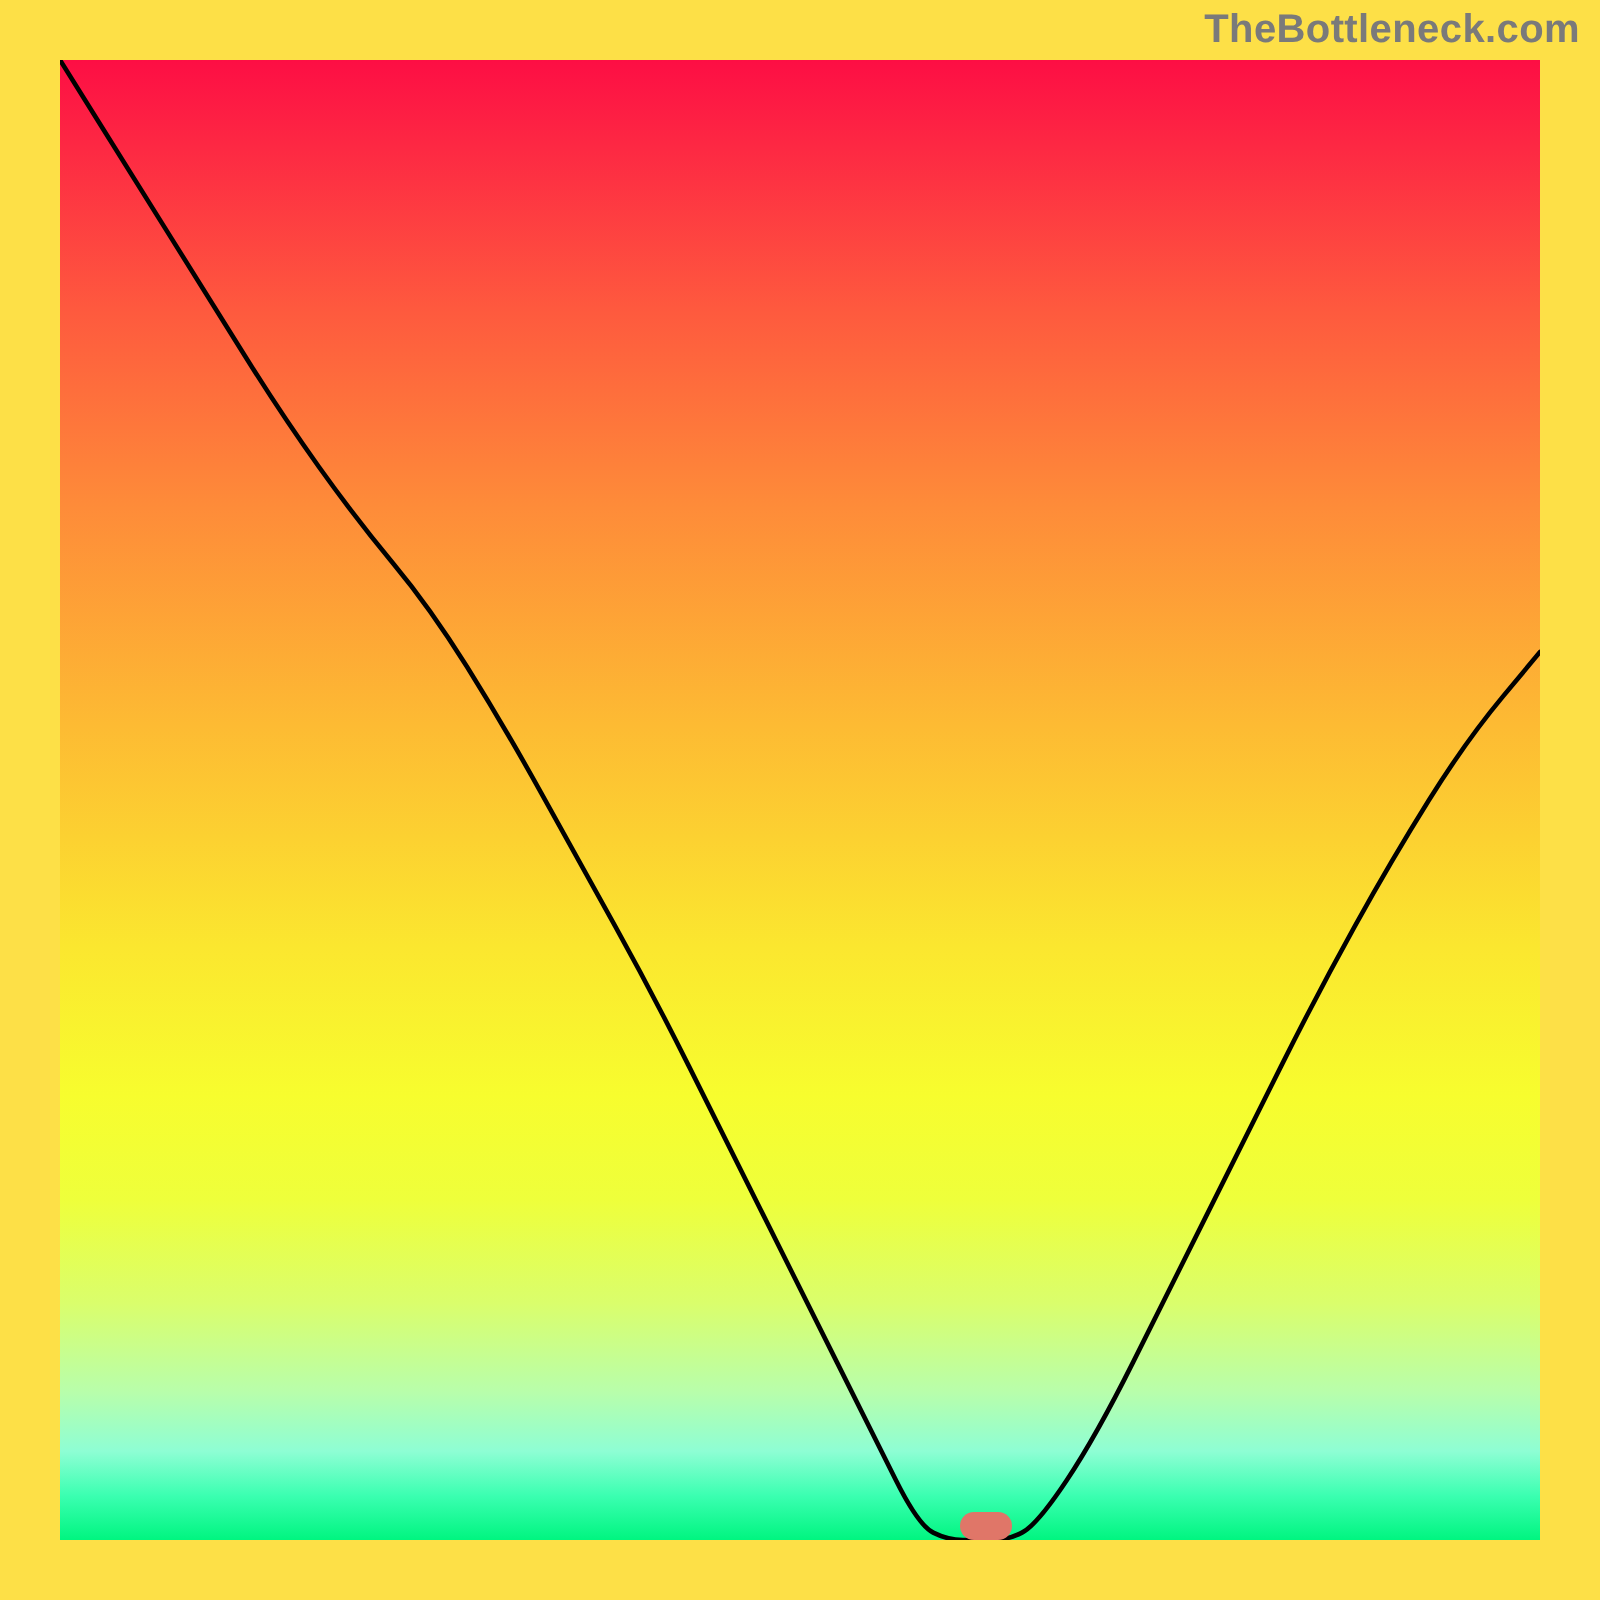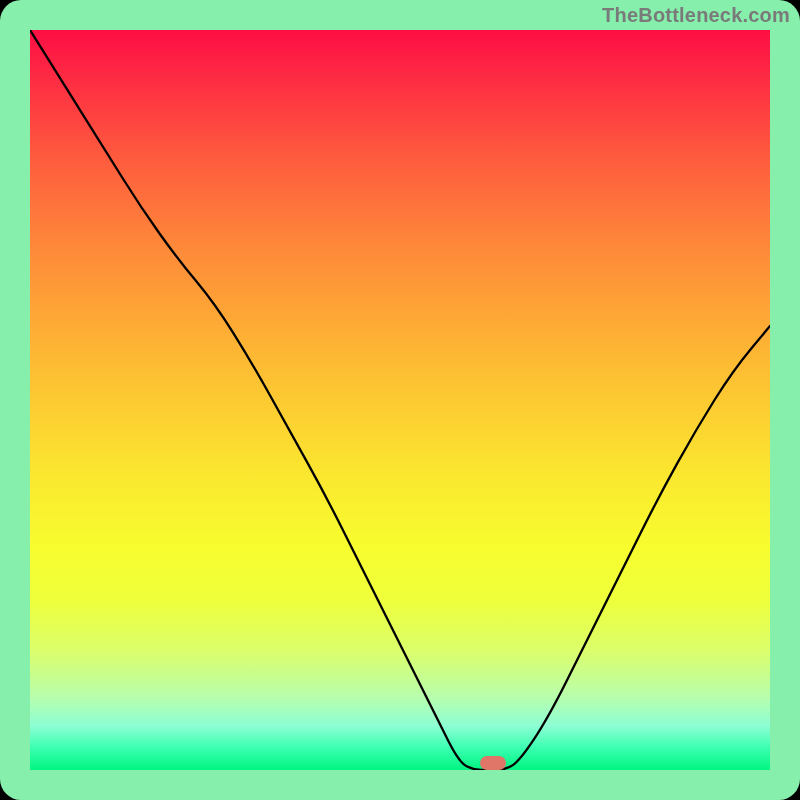--- a/index.html
+++ b/index.html
@@ -8,22 +8,21 @@
     width: 800px;
     height: 800px;
     background: #000;
     overflow: hidden;
     font-family: Arial, Helvetica, sans-serif;
   }
   .frame {
     position: relative;
     width: 800px;
     height: 800px;
-    background: #86efac;
-    border-radius: 21px;
+    background: #fde047;
   }
   .watermark {
     position: absolute;
     top: 4px;
     right: 10px;
     color: #7a7a7a;
     font-size: 20px;
     font-weight: 600;
     letter-spacing: 0.2px;
     z-index: 20;

